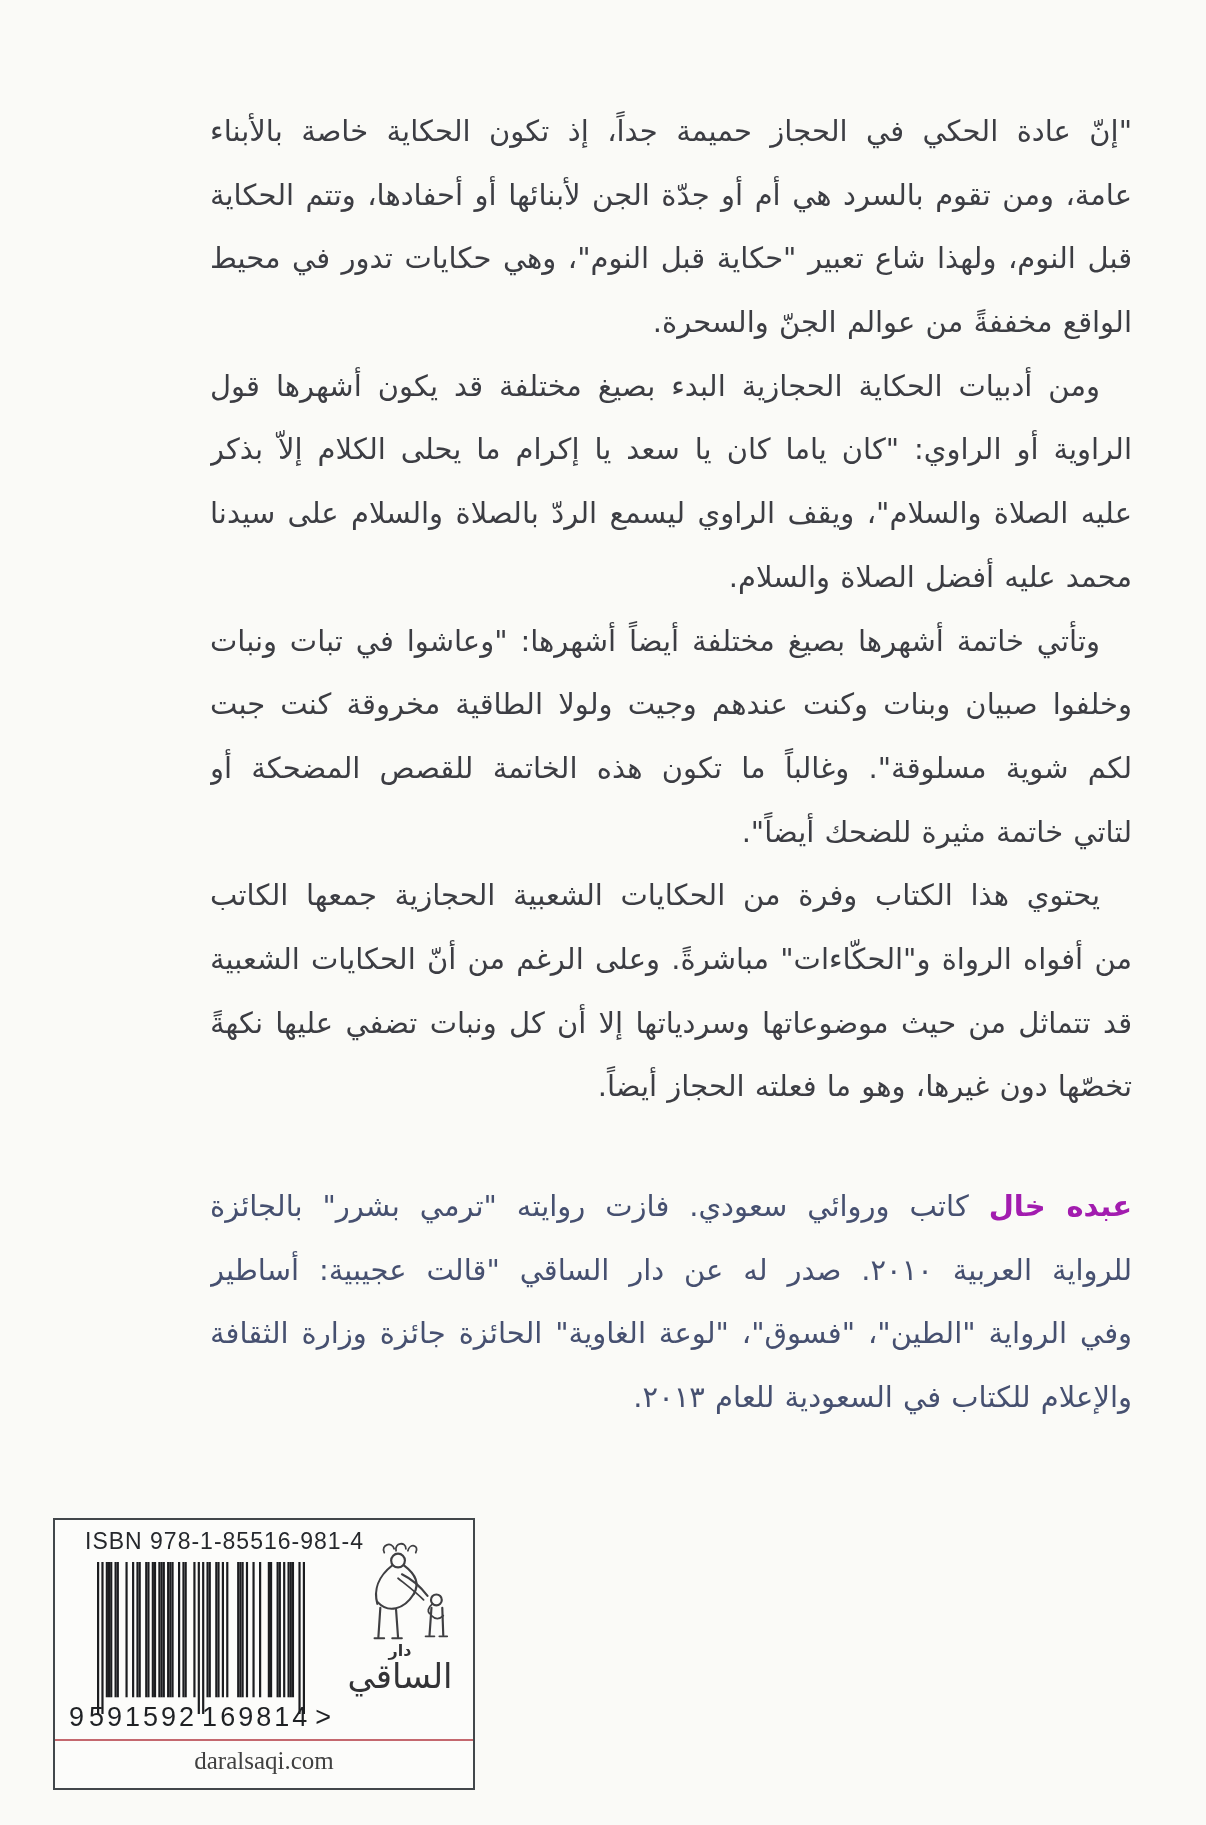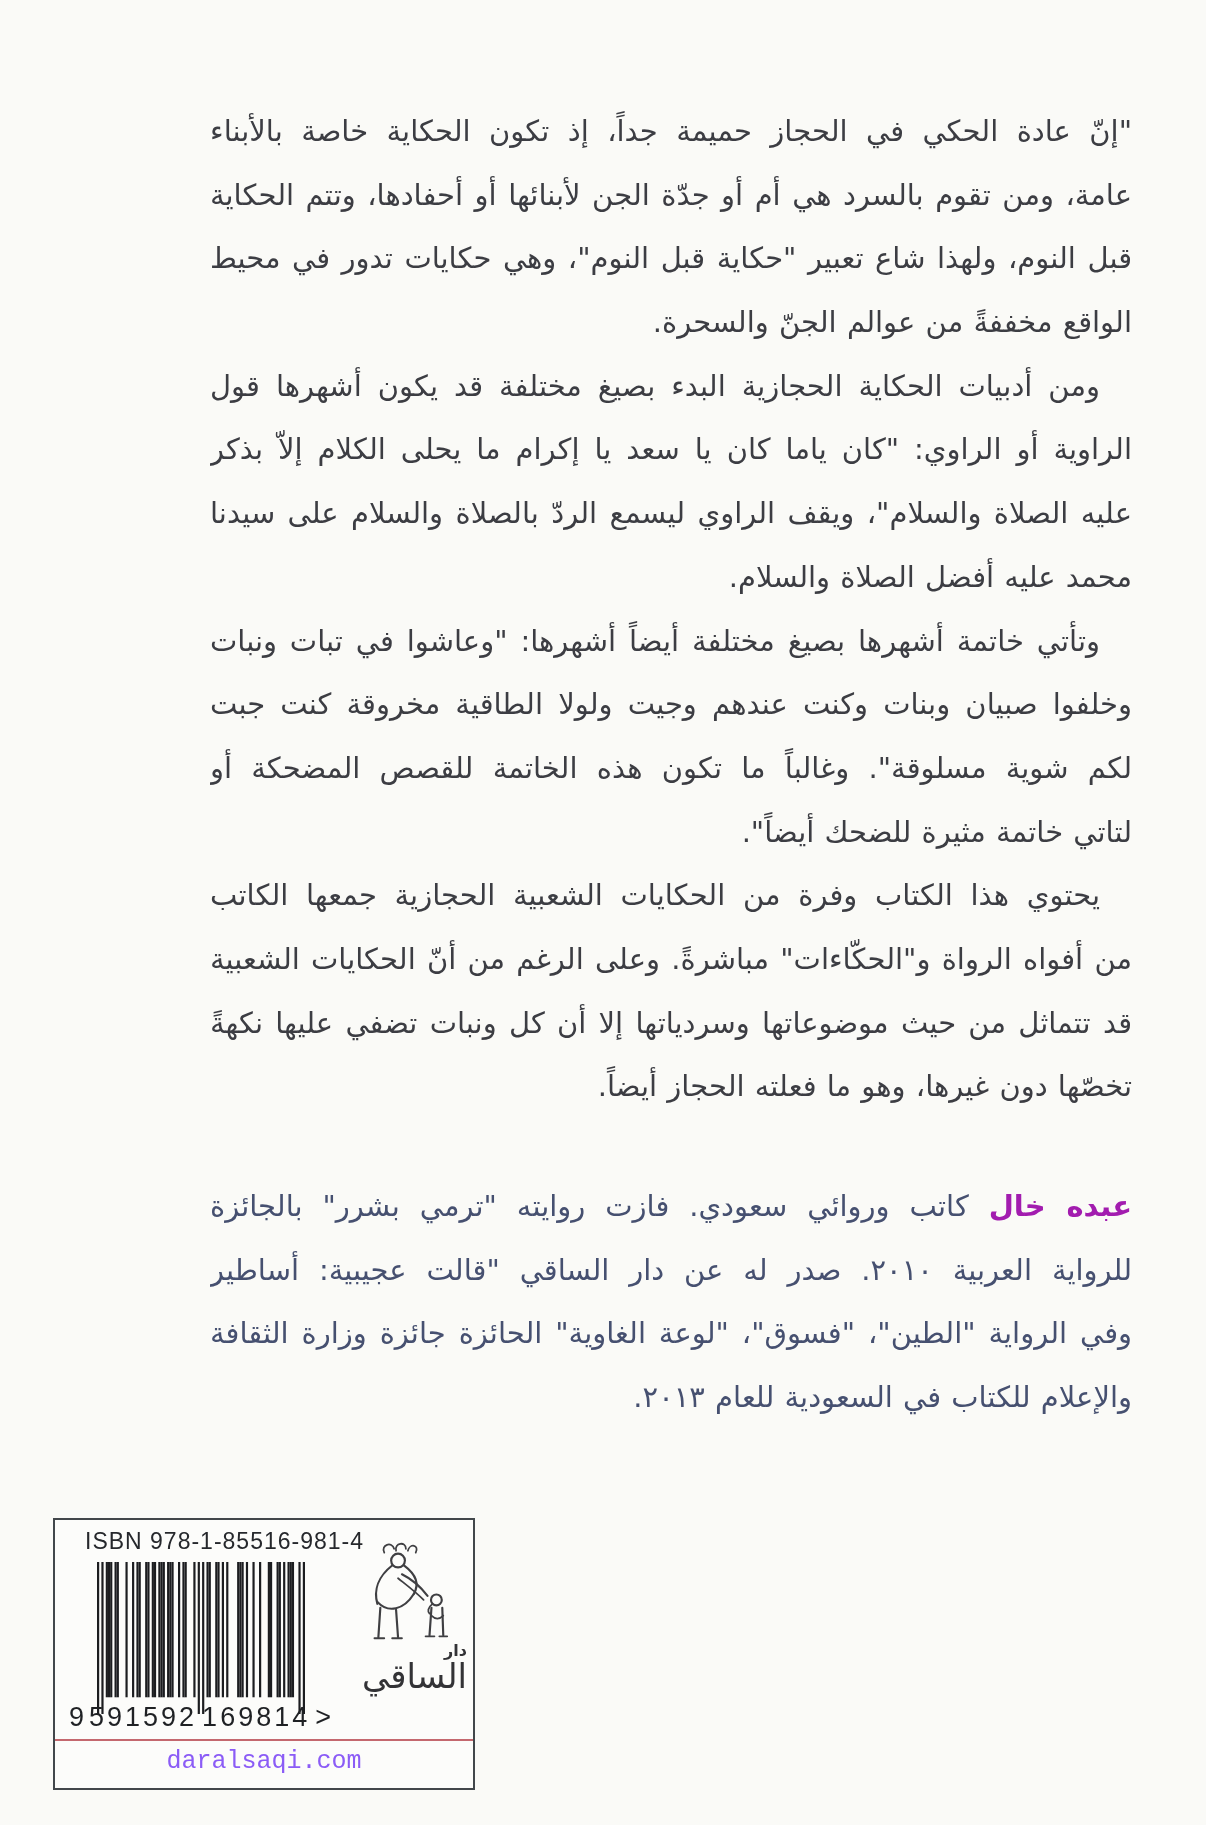--- a/index.html
+++ b/index.html
@@ -39,38 +39,38 @@
   .barcode svg{width:100%;height:100%;display:block;}
   .barcode-digits{
     position:absolute;left:14px;top:182px;width:262px;
     display:flex;justify-content:space-between;align-items:flex-end;
     font-family:"Liberation Sans",sans-serif;
     font-size:27px;color:#1f2124;
   }
   .barcode-digits .grp{letter-spacing:3px;}
   .logo{
     position:absolute;right:6px;top:18px;width:134px;
-    color:#333336;
+    text-align:center;color:#333336;
   }
   .logo svg{display:block;margin:0 auto;}
   .logo .dar{
     direction:rtl;font-size:16px;line-height:14px;font-weight:bold;
     margin-top:-6px;letter-spacing:2px;
   }
   .logo .saqi{
     direction:rtl;font-size:34px;line-height:36px;font-weight:normal;
     letter-spacing:1px;
   }
   .red-rule{
     position:absolute;left:0;right:0;top:219px;height:2px;background:#c4686e;
   }
   .website{
     position:absolute;left:0;right:0;top:227px;text-align:center;
-    font-family:Liberation Mono, monospace;
-    font-size:25px;color:#8b5cf6;
+    font-family:Liberation Serif, serif;
+    font-size:25px;color:#404040;
   }
 </style>
 </head>
 <body>
 
 <div class="text-block" id="text-block">
     <div class="line">"إنّ عادة الحكي في الحجاز حميمة جداً، إذ تكون الحكاية خاصة بالأبناء وليست</div>
     <div class="line">عامة، ومن تقوم بالسرد هي أم أو جدّة الجن لأبنائها أو أحفادها، وتتم الحكاية</div>
     <div class="line">قبل النوم، ولهذا شاع تعبير "حكاية قبل النوم"، وهي حكايات تدور في محيط</div>
     <div class="line final">الواقع مخففةً من عوالم الجنّ والسحرة.</div>

